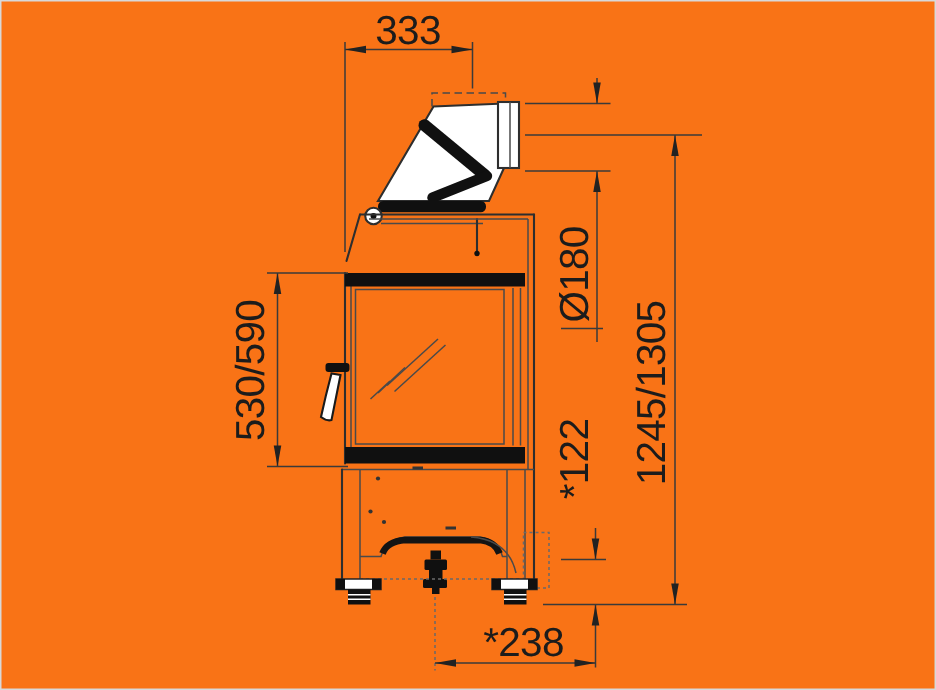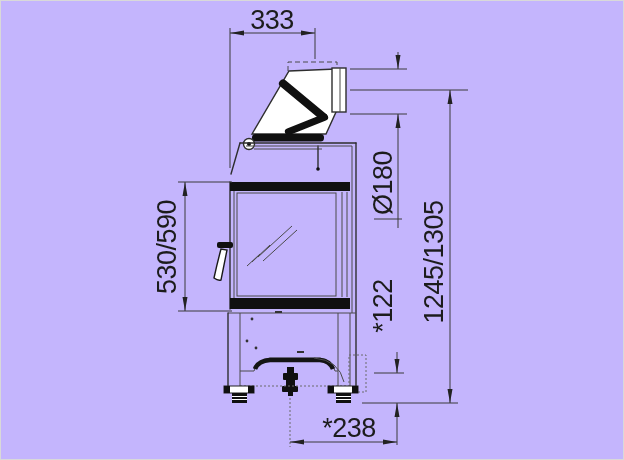--- a/index.html
+++ b/index.html
@@ -1,16 +1,16 @@
 <!DOCTYPE html>
 <html><head>
 <meta charset="utf-8">
 <style>
   html,body{margin:0;padding:0;background:#ffffff;}
-  .canvas{width:624px;height:460px;position:relative;background:#c4b5fd;overflow:hidden;}
+  .canvas{width:624px;height:460px;position:relative;background:#f97316;overflow:hidden;}
   svg{display:block;}
   .ln{stroke:#2e2e2e;stroke-width:1.4;fill:none;stroke-linecap:round;}
   .ln-thin{stroke:#4a4a4a;stroke-width:1;fill:none;}
   .dim{stroke:#3a3a3a;stroke-width:1;fill:none;}
   .blk{fill:#101010;stroke:none;}
   .whitefill{fill:#ffffff;}
   .dashed{stroke:#4a4a4a;stroke-width:1;fill:none;stroke-dasharray:5 3;}
   .dotted{stroke:#6a6a6a;stroke-width:1;fill:none;stroke-dasharray:2 2;}
   .arrow{fill:#222222;stroke:none;}
   text{font-family:"Liberation Sans","DejaVu Sans",sans-serif;font-size:27px;fill:#1c1c1c;letter-spacing:-0.5px;}

